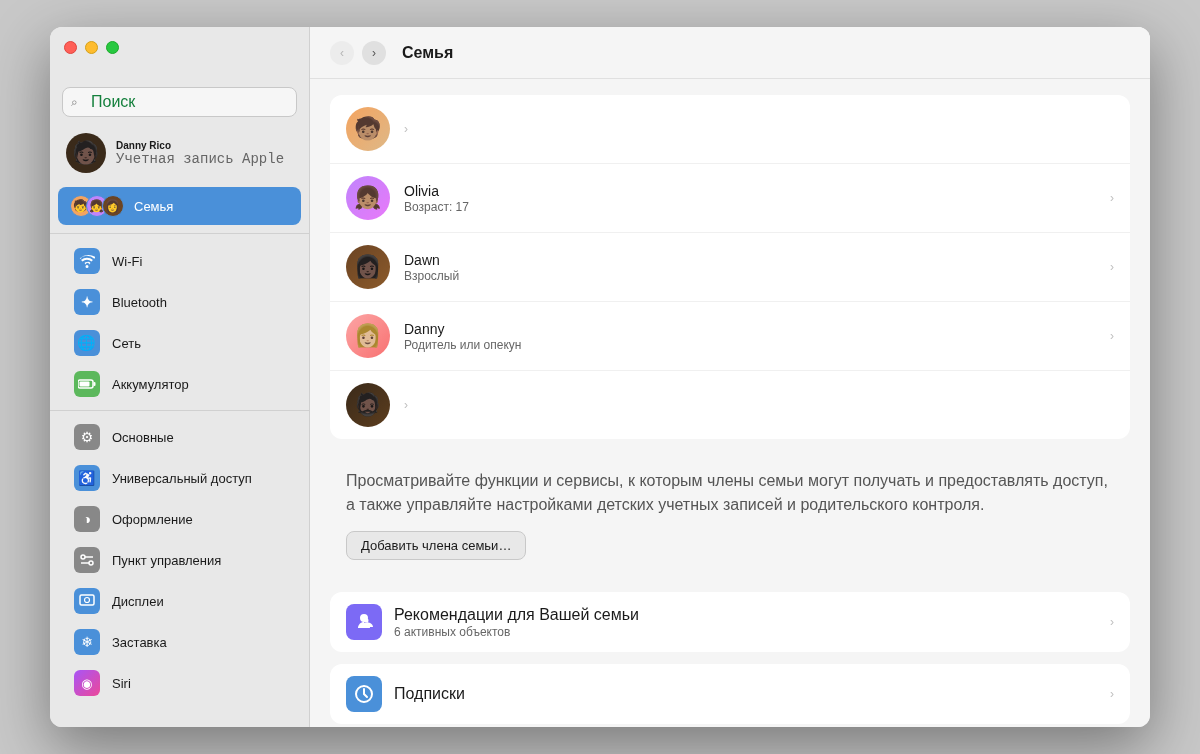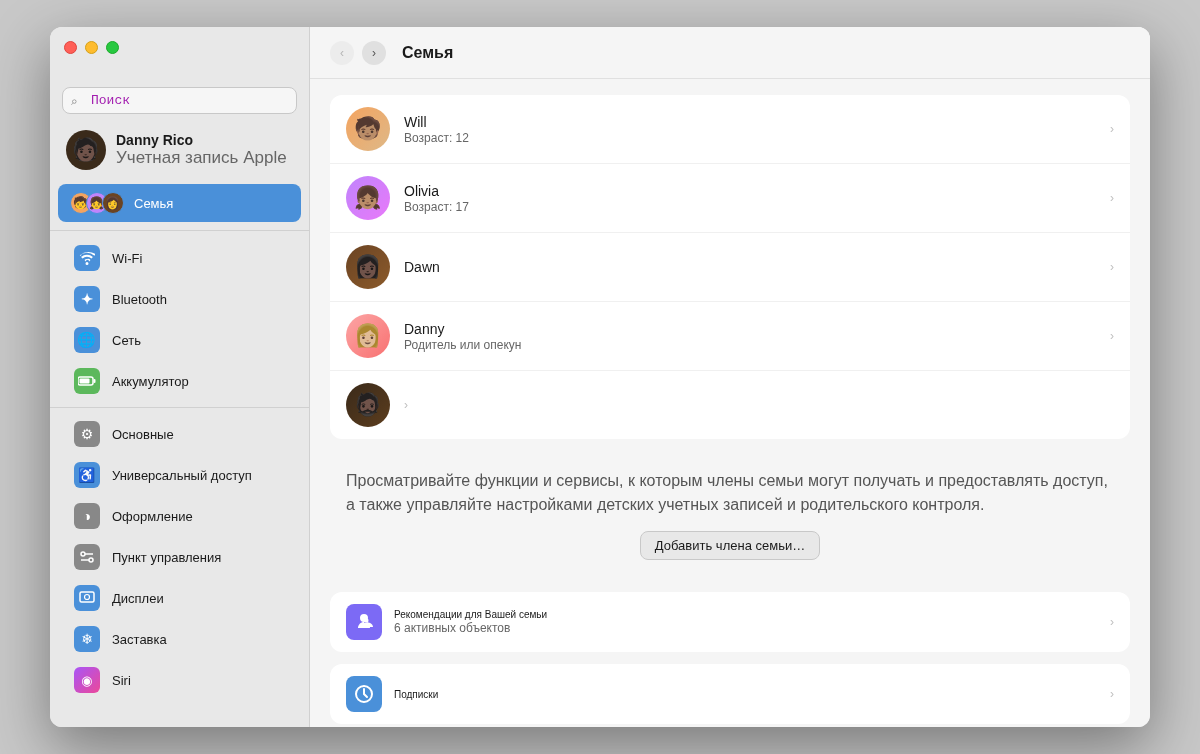--- a/index.html
+++ b/index.html
@@ -73,22 +73,22 @@
       height: 40px;
       border-radius: 50%;
       background: #3a2a1a;
       overflow: hidden;
       display: flex;
       align-items: center;
       justify-content: center;
       flex-shrink: 0;
     }
     .user-info { display: flex; flex-direction: column; }
-    .user-name { font-size: 14px; font-weight: 600; color: #1a1a1a; }
-    .user-sub { font-size: 17px; color: #666; }
+    .user-name { font-size: 10px; font-weight: 600; color: #1a1a1a; }
+    .user-sub { font-size: 14px; color: #666; font-family: Liberation Mono, monospace; }
 
     .family-item-selected {
       background: #4a90d9;
       border-radius: 8px;
       margin: 2px 8px;
       padding: 8px 12px;
       display: flex;
       align-items: center;
       gap: 10px;
       cursor: pointer;
@@ -227,21 +227,21 @@
     .chevron { color: #c0c0c0; font-size: 12px; }
 
     .description-text {
       font-size: 16px;
       color: #555;
       line-height: 1.5;
       padding: 14px 16px 4px;
     }
     .add-member-btn {
       display: flex;
-      justify-content: center;
+      justify-content: flex-start;
       padding: 10px 16px 16px;
     }
     .add-btn {
       background: #e8e8e8;
       border: 1px solid #c8c8c8;
       border-radius: 8px;
       padding: 6px 14px;
       font-size: 13px;
       color: #1a1a1a;
       cursor: pointer;
@@ -268,21 +268,21 @@
       margin-right: 12px;
       display: flex;
       align-items: center;
       justify-content: center;
       font-size: 18px;
       flex-shrink: 0;
     }
     .feature-icon-purple { background: #7c6af5; color: white; }
     .feature-icon-blue { background: #4a90d9; color: white; }
     .feature-info { flex: 1; }
-    .feature-name { font-size: 10px; font-weight: 500; color: #1a1a1a; }
+    .feature-name { font-size: 16px; font-weight: 500; color: #1a1a1a; }
     .feature-sub { font-size: 12px; color: #666; margin-top: 1px; }
 
     
     .avatar-will {
       background: linear-gradient(135deg, #f4a460, #deb887);
       font-size: 22px;
     }
     .avatar-olivia {
       background: linear-gradient(135deg, #c084fc, #e879f9);
       font-size: 22px;
@@ -332,21 +332,21 @@
       <div class="tl tl-close"></div>
       <div class="tl tl-min"></div>
       <div class="tl tl-max"></div>
     </div>
 
     <div class="sidebar">
 
       <div style="padding: 8px 12px 4px; margin-top: 0;">
         <div class="search-bar">
           <span class="search-icon-wrap">⌕</span>
-          <span style="color:#a21caf; font-size:13px;font-family:Liberation Mono, monospace;">Поиск</span>
+          <span style="color:#15803d; font-size:16px;">Поиск</span>
         </div>
       </div>
 
       <div class="user-profile">
         <div class="user-avatar">
           <span style="font-size:22px;">🧑🏿</span>
         </div>
         <div class="user-info">
           <span class="user-name">Danny Rico</span>
           <span class="user-sub">Учетная запись Apple</span>
@@ -469,40 +469,37 @@
         <button class="nav-btn">›</button>
         <span class="main-title">Семья</span>
       </div>
 
       <div class="main-content">
 
         <div class="card">
 
           <div class="member-row">
             <div class="member-avatar avatar-will">🧒🏽</div>
-            <div class="member-info">
-              <div class="member-name">Will</div>
-              <div class="member-role">Возраст: 12</div>
-            </div>
             <span class="chevron">›</span>
           </div>
 
           <div class="member-row">
             <div class="member-avatar avatar-olivia">👧🏽</div>
             <div class="member-info">
               <div class="member-name">Olivia</div>
               <div class="member-role">Возраст: 17</div>
             </div>
             <span class="chevron">›</span>
           </div>
 
           <div class="member-row">
             <div class="member-avatar avatar-dawn">👩🏿</div>
             <div class="member-info">
               <div class="member-name">Dawn</div>
+              <div class="member-role">Взрослый</div>
             </div>
             <span class="chevron">›</span>
           </div>
 
           <div class="member-row">
             <div class="member-avatar avatar-ashley">👩🏼</div>
             <div class="member-info">
               <div class="member-name">Danny</div>
               <div class="member-role">Родитель или опекун</div>
             </div>

